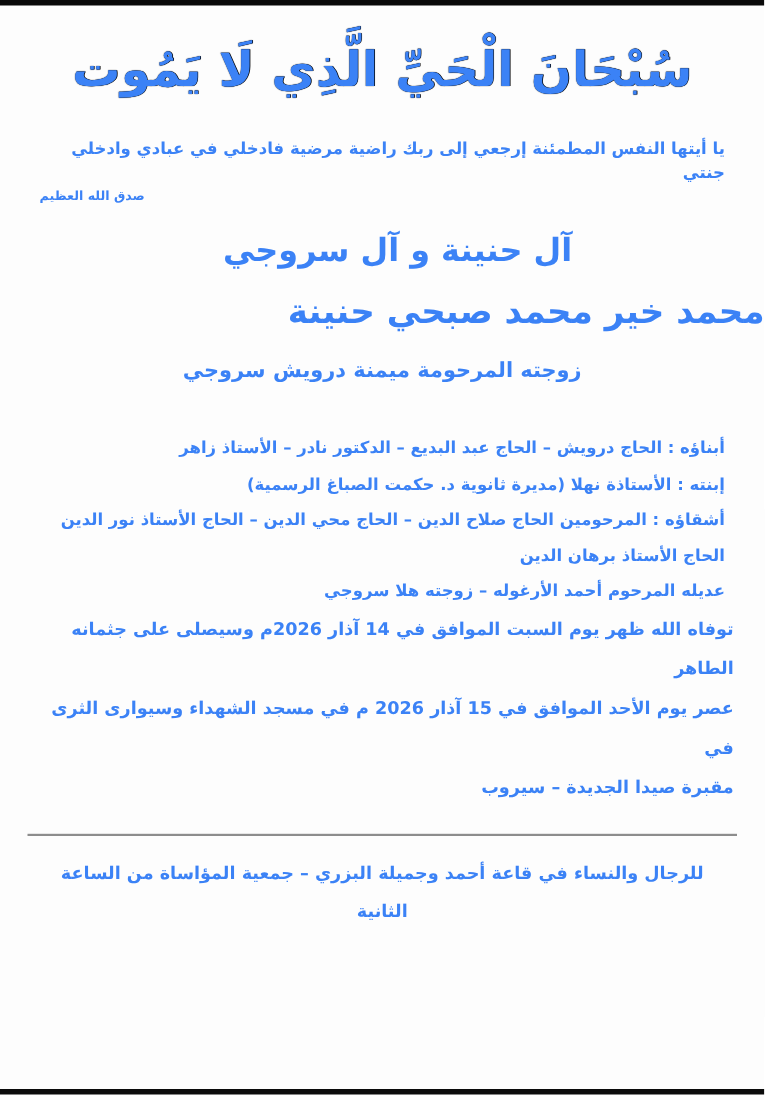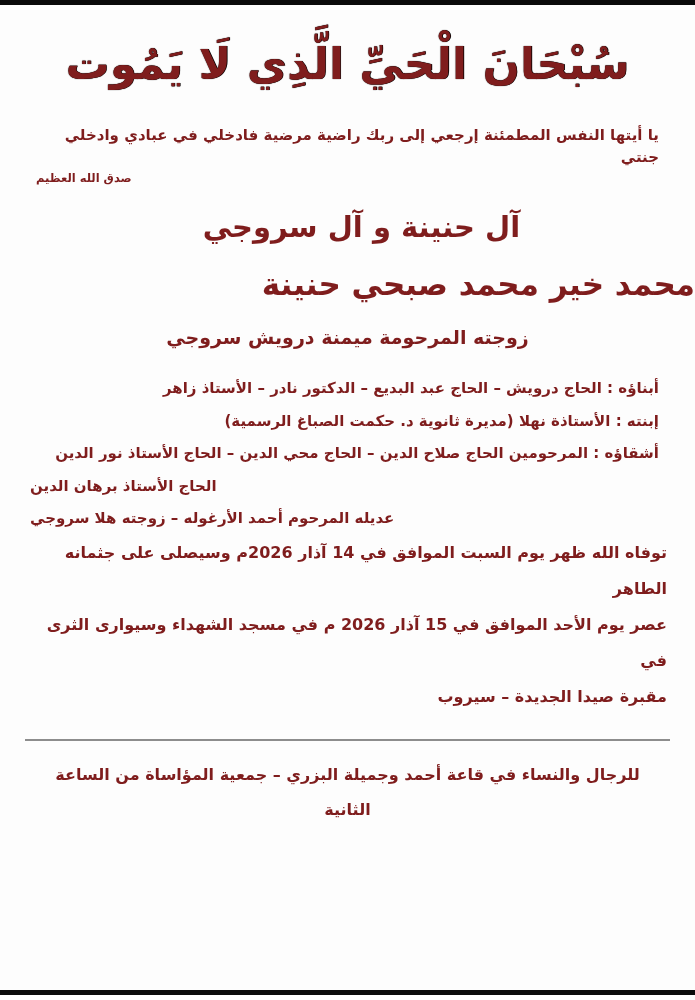--- a/index.html
+++ b/index.html
@@ -4,21 +4,21 @@
 <style>
   html, body { margin: 0; padding: 0; background: #ffffff; }
   .page {
     position: relative;
     width: 695px;
     height: 1000px;
     margin: 0 auto;
     background: #fdfdfd;
     direction: rtl;
     font-family: "DejaVu Sans", sans-serif;
-    color: #7f1d1d;
+    color: #3b82f6;
     overflow: hidden;
     box-sizing: border-box;
   }
   .edge-rule {
     position: absolute;
     left: 0; right: 0;
     height: 5px;
     background: #0a0a0a;
   }
   .edge-rule.top { top: 0; }
@@ -76,28 +76,28 @@
     line-height: 44px;
   }
   .wife {
     margin-top: 18px;
     text-align: center;
     font-size: 19px;
     font-weight: bold;
     line-height: 27px;
   }
   .relatives {
-    margin-top: 21px;
+    margin-top: 40px;
     padding: 0 36px 0 30px;
     font-size: 15px;
     font-weight: bold;
     line-height: 32.5px;
   }
   .rel.r-right { text-align: right; }
-  .rel.r-center { text-align: left; }
+  .rel.r-center { text-align: right; }
   .burial {
     padding: 0 28px;
     text-align: right;
     font-size: 16px;
     font-weight: bold;
     line-height: 36px;
   }
   .divider {
     margin: 24px auto 0 auto;
     width: 645px;

